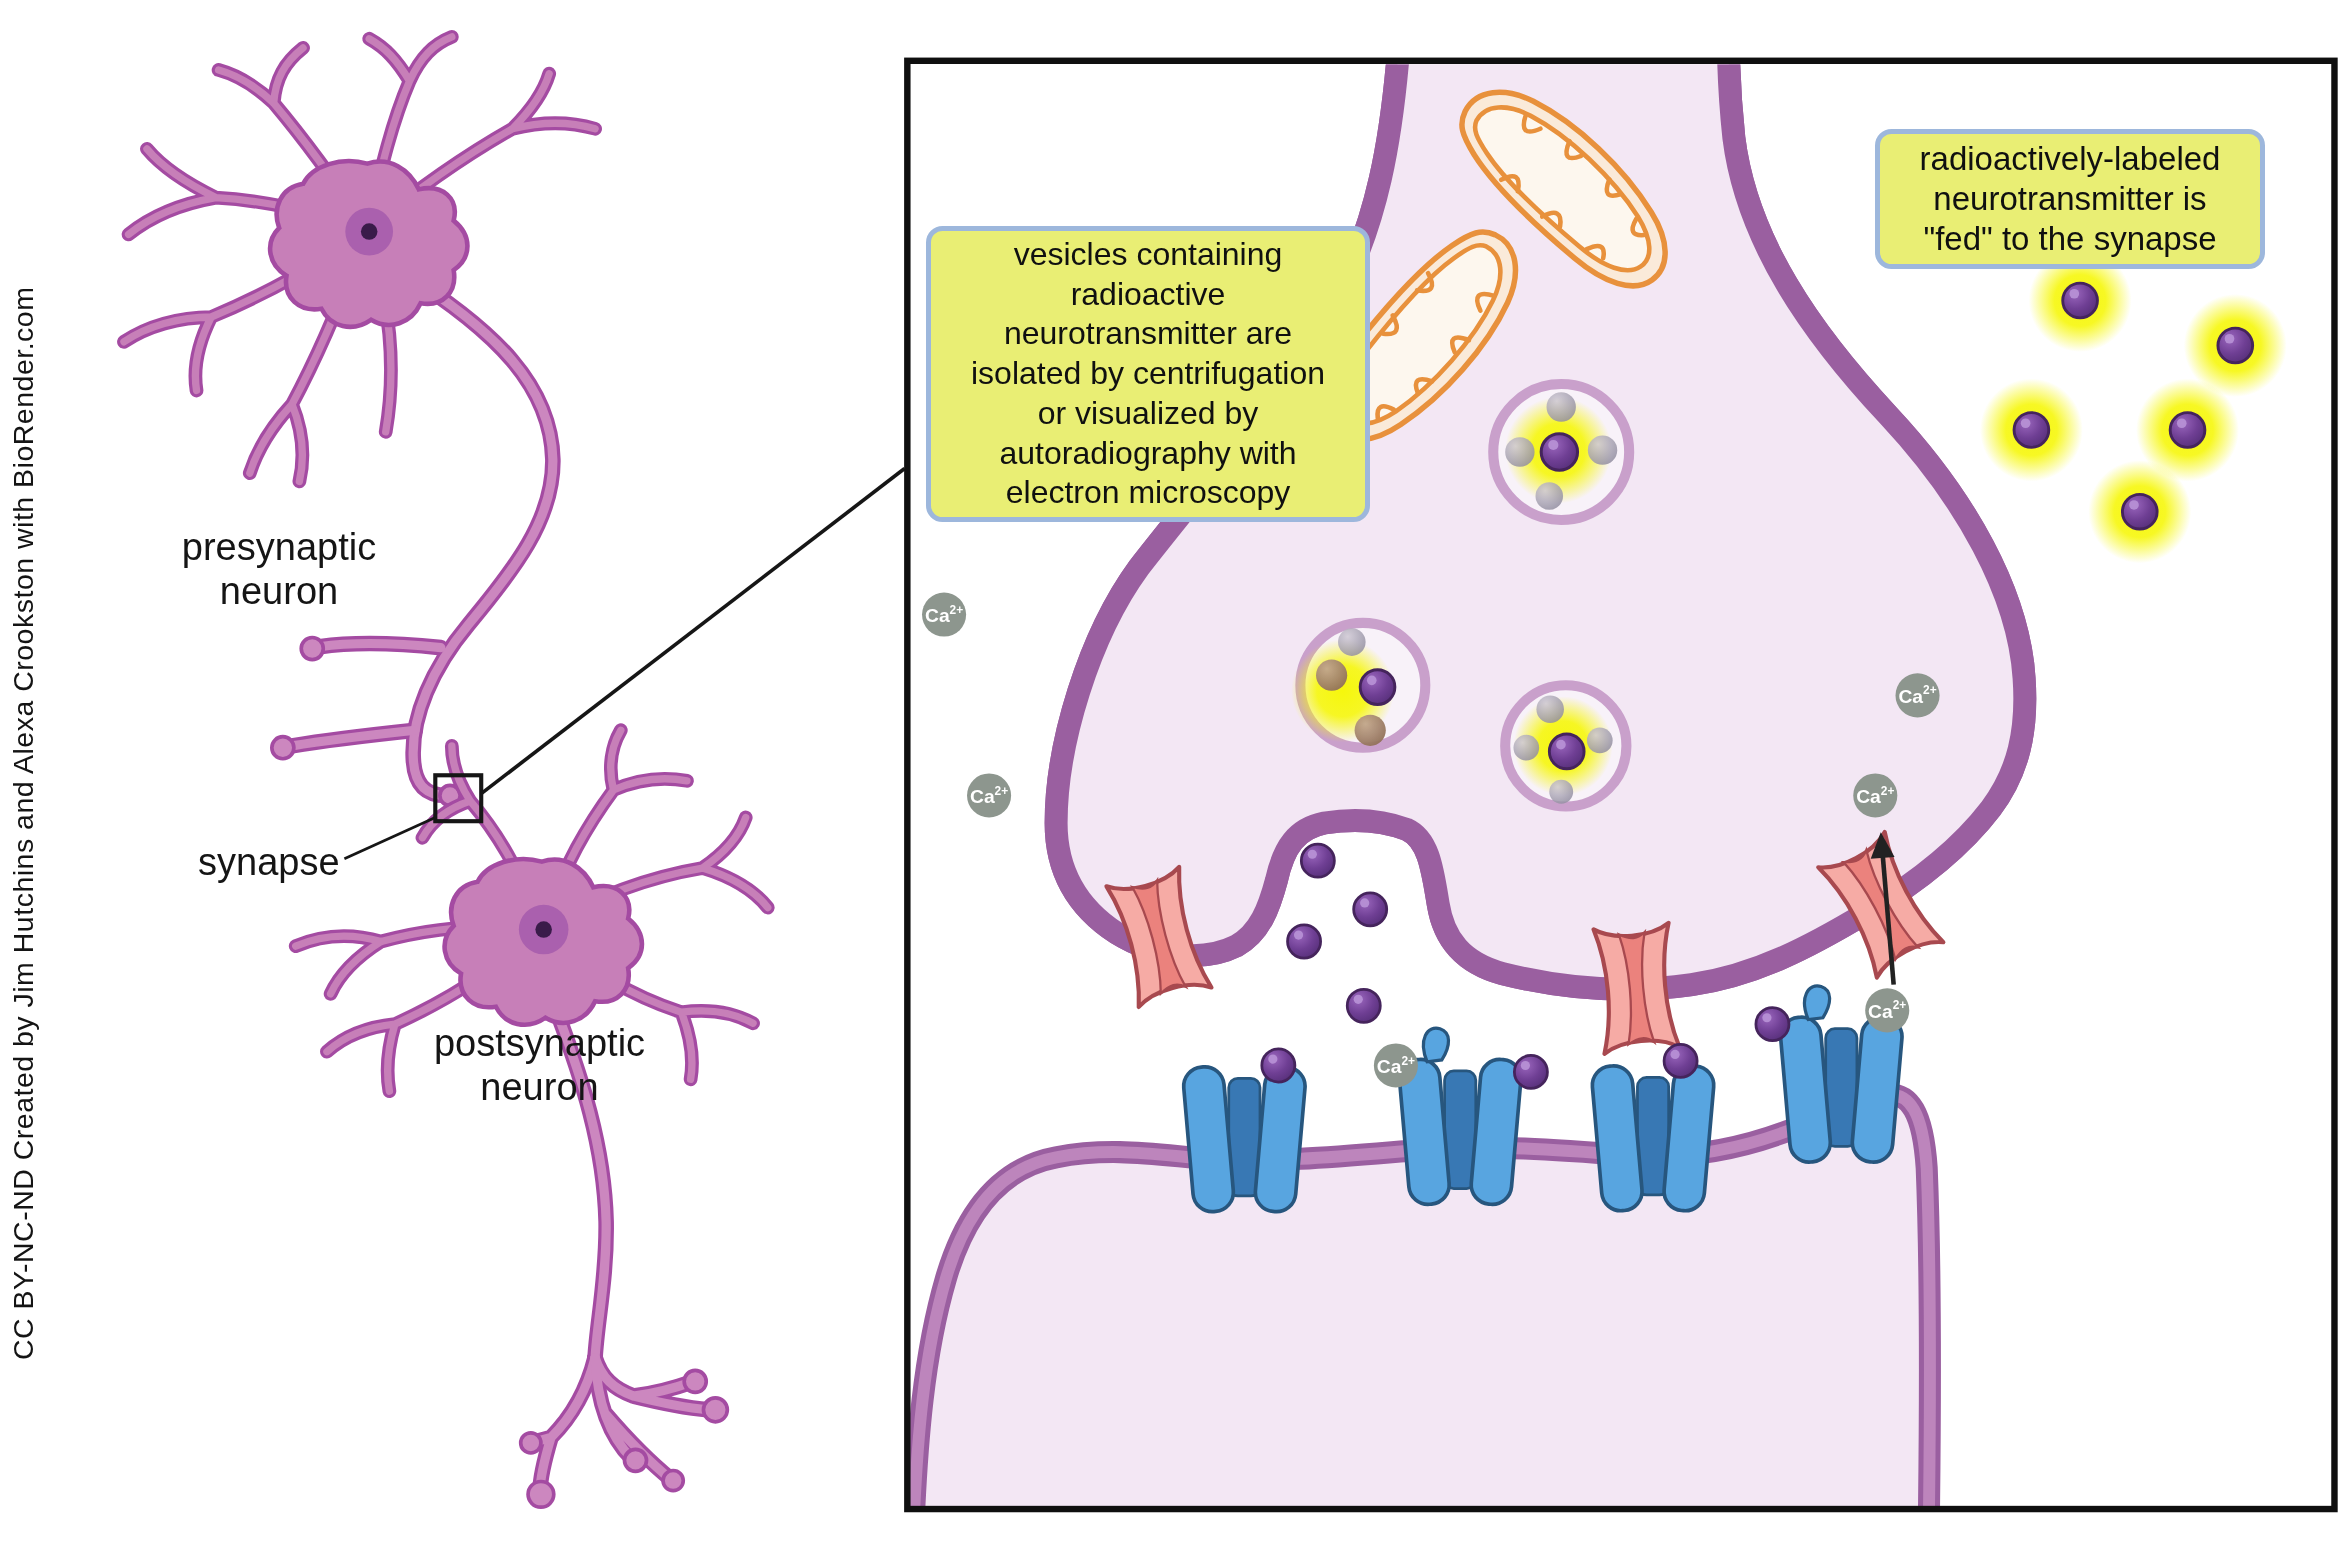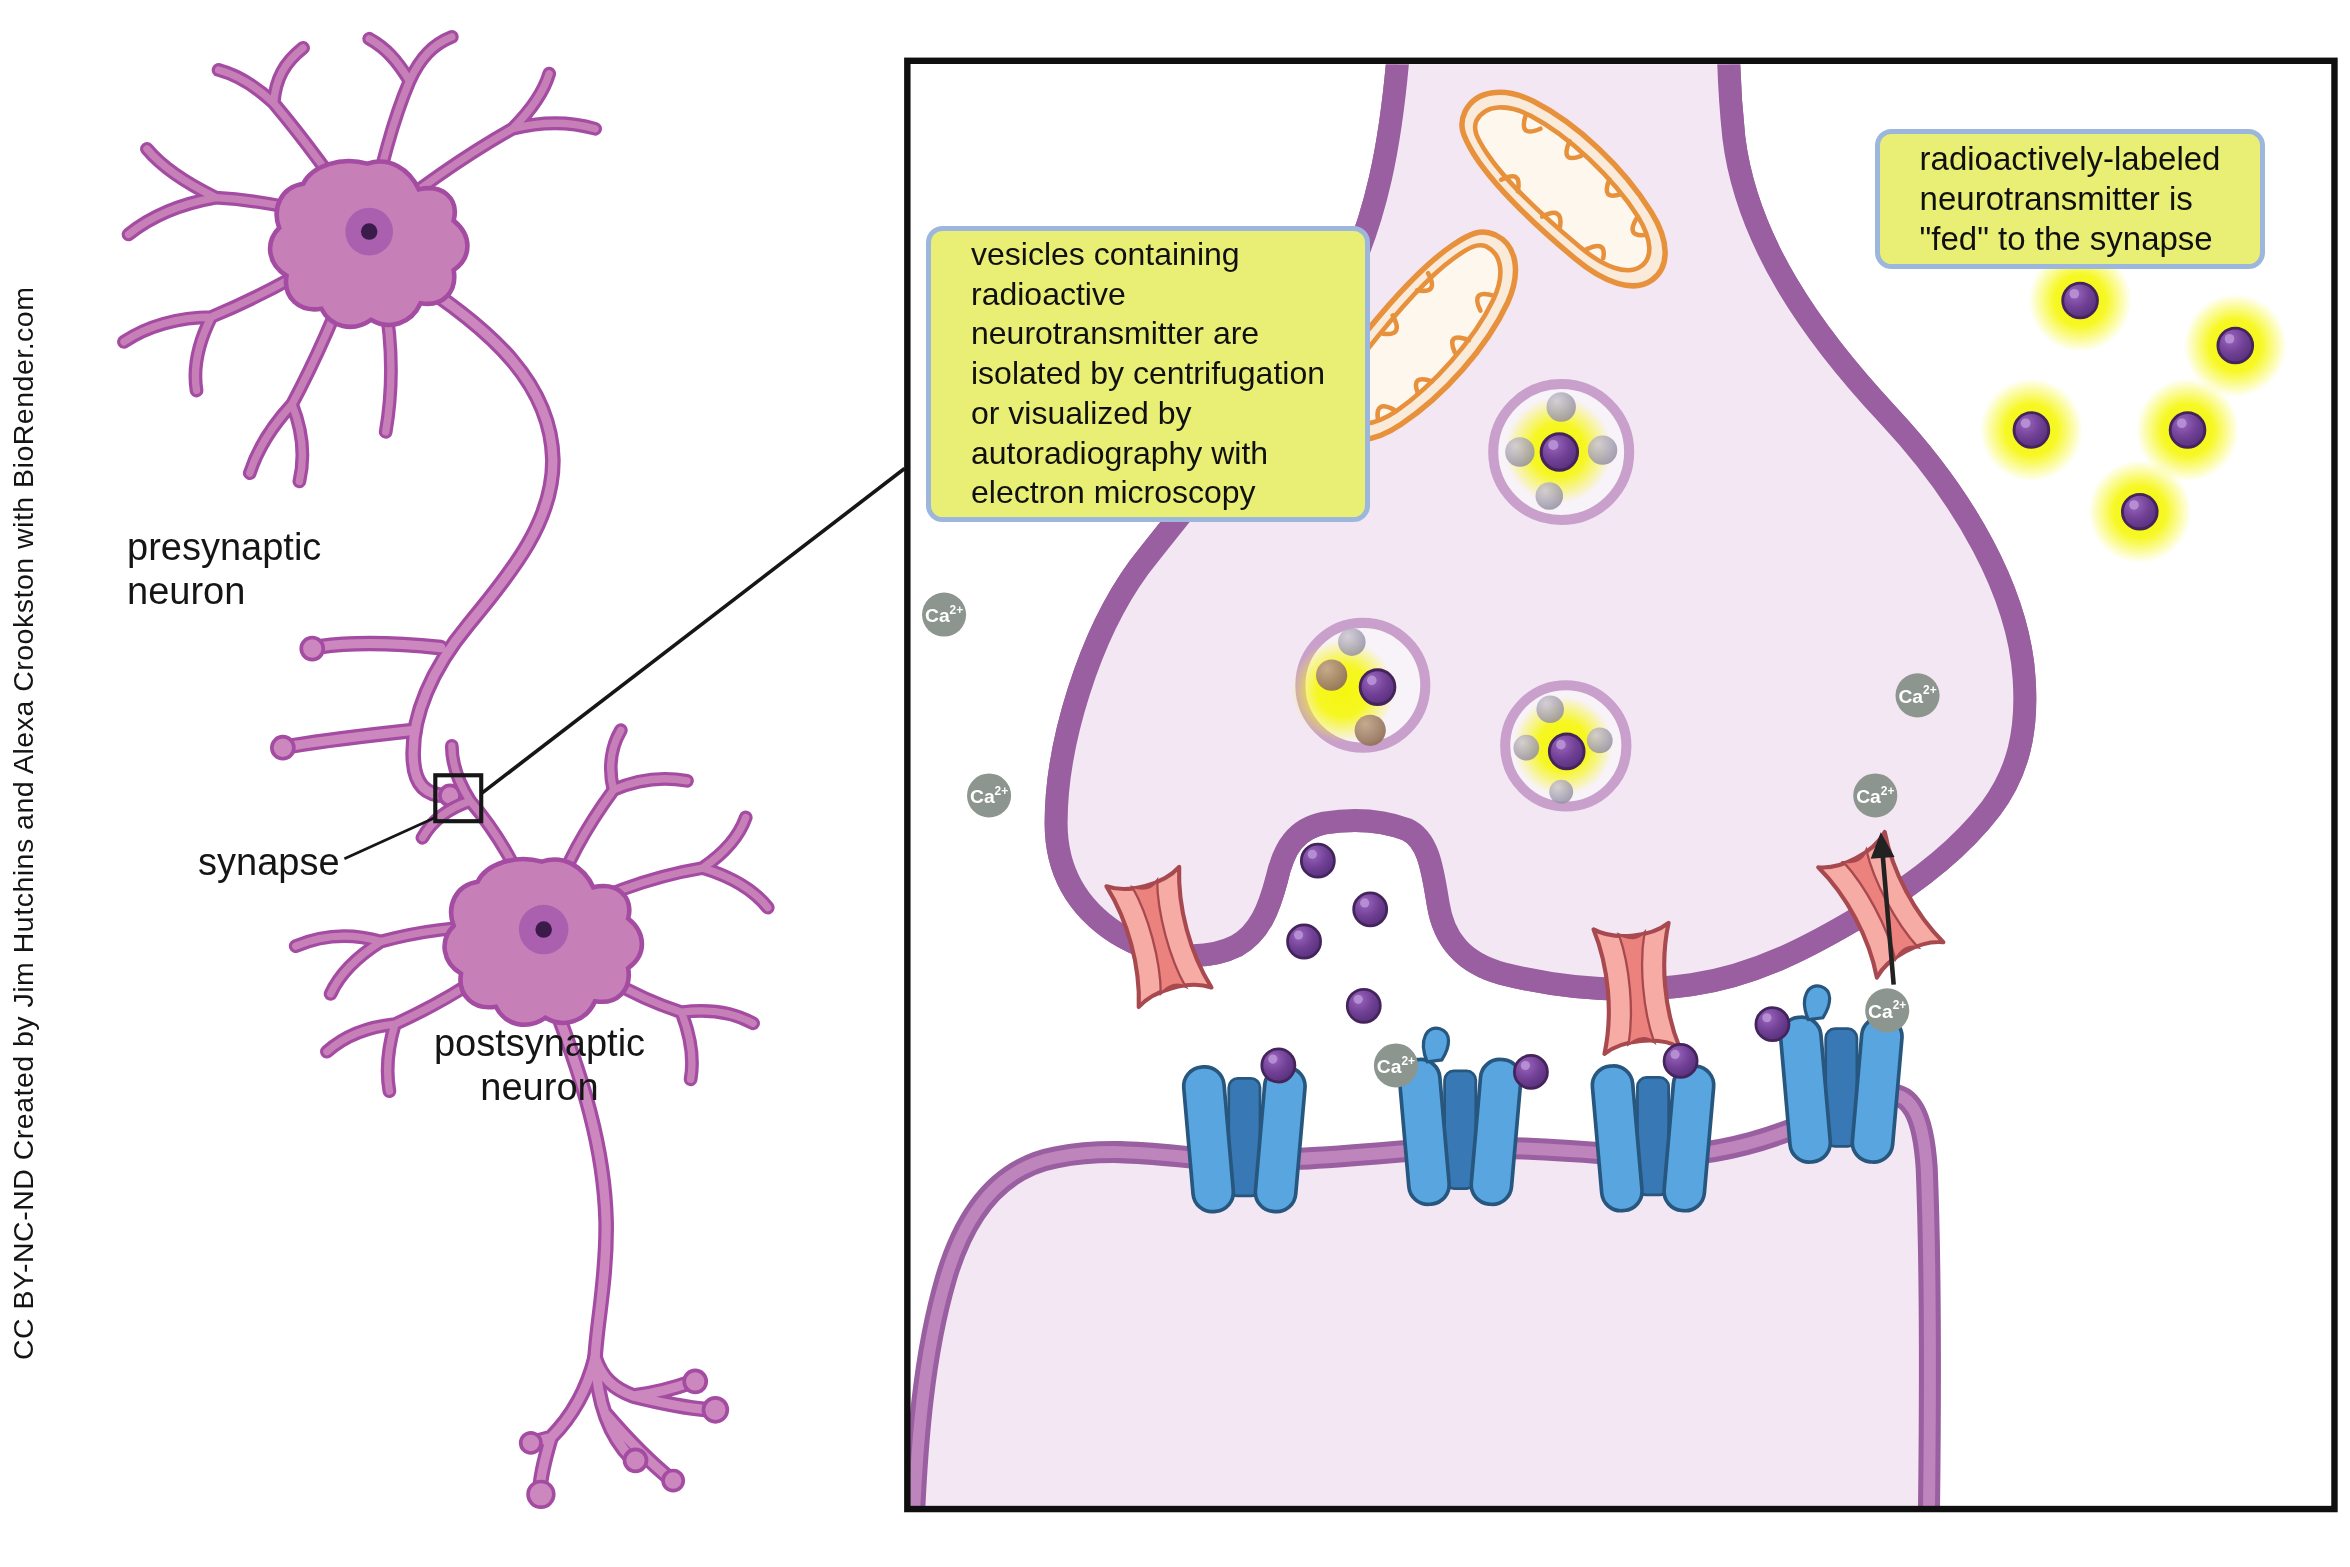--- a/index.html
+++ b/index.html
@@ -1,25 +1,25 @@
 <!DOCTYPE html>
 <html style="--callout-bg: #e9ee74; --callout-border: #9db7dc; --panel-border: #0f0f0f; --cell-fill: #f3e7f4; --membrane-dark: #9a5fa0; --membrane-light: #bd85bc; --vesicle-ring: #c9a0cb; --vesicle-fill: #f8f2f9; --glow-yellow: #f6f70c; --neurotransmitter-purple: #6f3f94; --calcium-gray: #8d968e; --channel-pink: #f6aba5; --channel-pink-dark: #eb827d; --channel-outline: #a8494f; --receptor-blue: #58a5e0; --receptor-blue-dark: #3878b4; --receptor-outline: #27567e; --mitochondrion-orange: #e8913c; --mitochondrion-fill: #faead9; --neuron-body: #c77fb8; --neuron-outline: #a44ba2; --nucleus: #aa60ae; --nucleolus: #3a1b4a;font-size:14.7px"><head>
 <meta charset="utf-8">
 <style>
   html,body{margin:0;padding:0;background:#ffffff;}
   .stage{position:relative;width:2351px;height:1568px;background:#fff;overflow:hidden;
          font-family:"Liberation Sans",sans-serif;}
   .stage svg{position:absolute;left:0;top:0;}
   .lbl{position:absolute;color:#151515;font-size:38px;line-height:1.17;white-space:pre-line;}
-  .lbl-presyn{left:127px;top:525px;width:272px;text-align:left;}
+  .lbl-presyn{left:143px;top:525px;width:272px;text-align:center;}
   .lbl-synapse{left:198px;top:840px;}
   .lbl-postsyn{left:402px;top:1021px;width:275px;text-align:center;}
   .callout{position:absolute;box-sizing:border-box;display:flex;align-items:center;justify-content:center;
            background:var(--callout-bg,#e9ee74);border:5.5px solid var(--callout-border,#9db7dc);
-           border-radius:16.5px;color:#101010;white-space:pre-line;padding:1px 13px;}
+           border-radius:16.5px;color:#101010;text-align:center;white-space:pre-line;padding:1px 13px;}
   .callout-vesicles{left:926px;top:226px;width:444px;height:296px;font-size:32px;line-height:1.24;}
   .callout-fed{left:1875px;top:129px;width:390px;height:140px;font-size:33px;line-height:1.22;}
   .credit{position:absolute;left:7.3px;top:230px;height:1130px;width:37px;color:#141414;
           font-size:28.5px;letter-spacing:0.5px;white-space:nowrap;
           writing-mode:vertical-rl;transform:rotate(180deg);}
 </style>
 </head>
 <body>
 
 <div class="stage">

